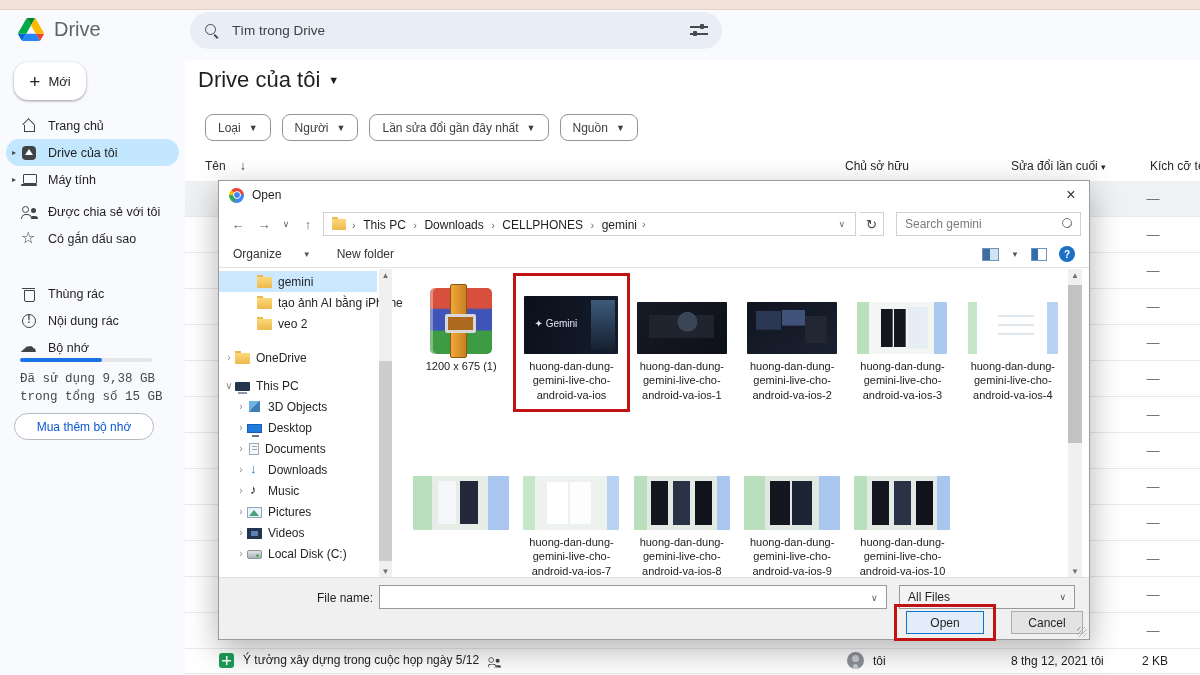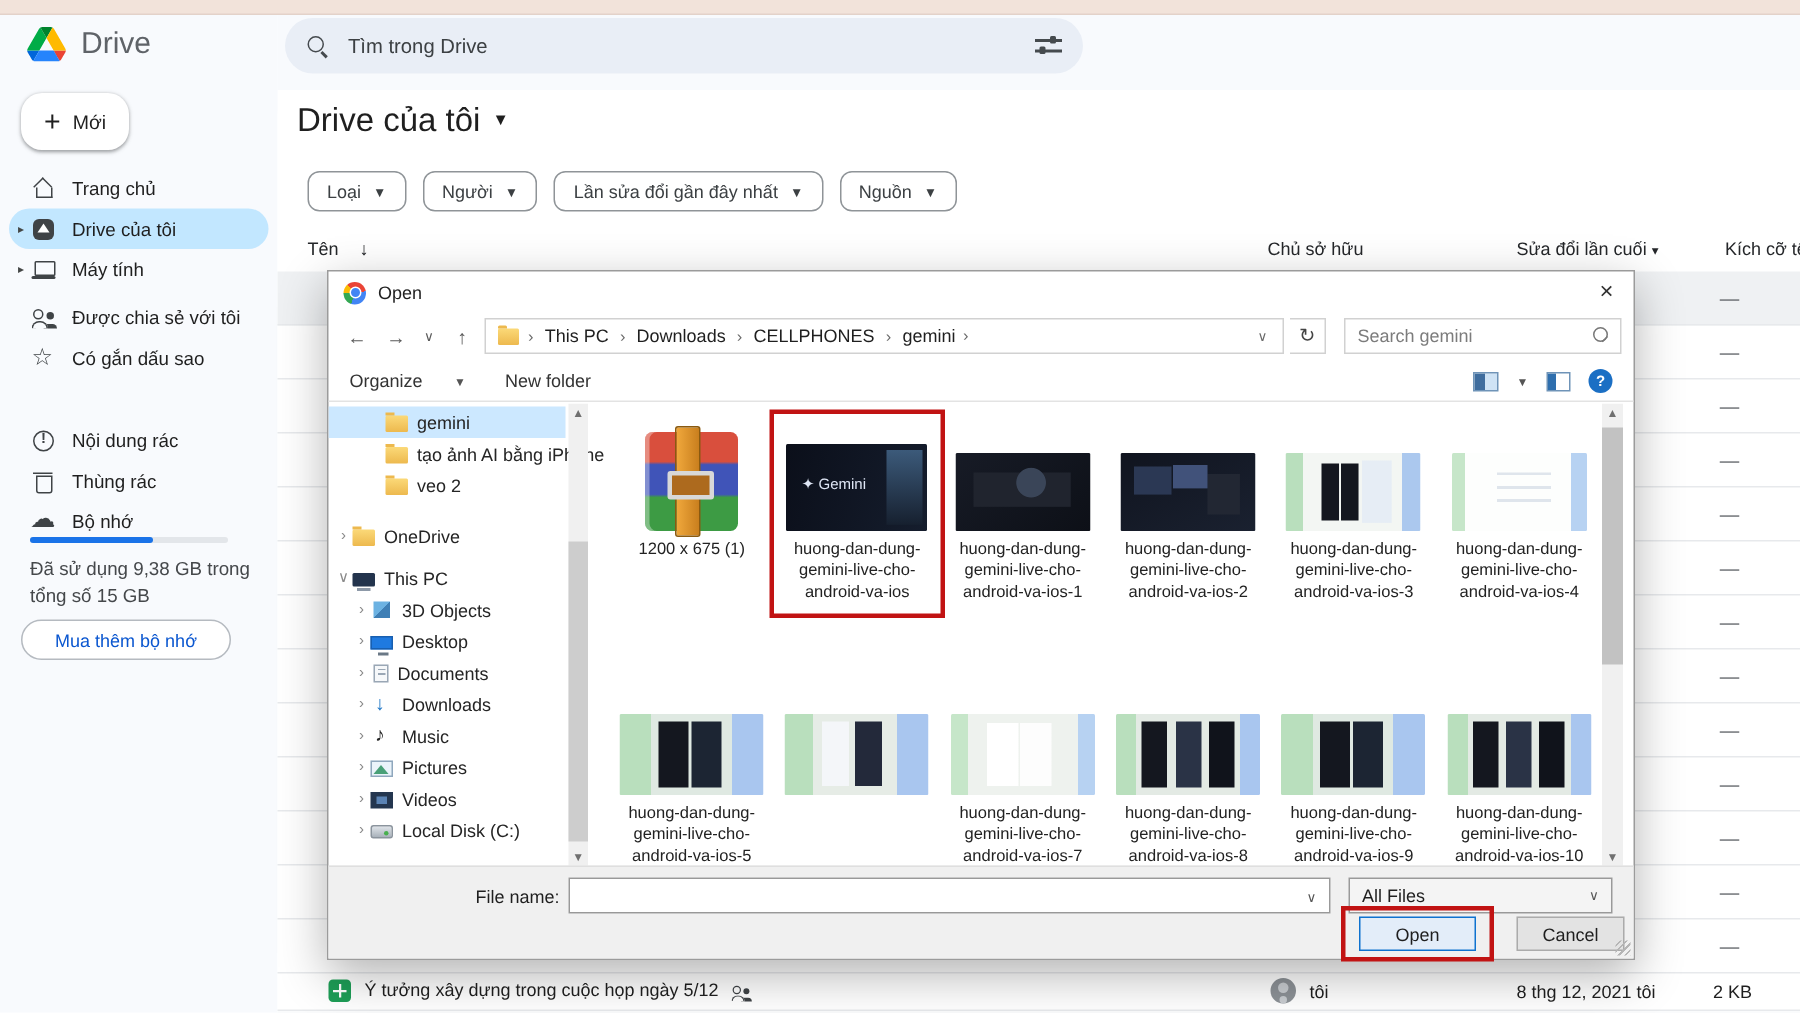--- a/index.html
+++ b/index.html
@@ -42,21 +42,21 @@
   .i-clock::after { content:""; position:absolute; left:8px; top:5px; width:4px; height:5px; border-left:1.6px solid #3f4346; border-bottom:1.6px solid #3f4346; }
   .i-star::before { content:"☆"; position:absolute; left:1px; top:-2px; font-size:16px; color:#3f4346; }
   .i-alert::before { content:""; position:absolute; inset:2px; border:1.6px solid #3f4346; border-radius:50%; }
   .i-alert::after { content:"!"; position:absolute; left:0; right:0; top:2.5px; text-align:center; font-size:10px; font-weight:bold; color:#3f4346; }
   .i-trash::before { content:""; position:absolute; left:4px; top:5px; width:9px; height:10px; border:1.6px solid #3f4346; border-radius:0 0 2px 2px; }
   .i-trash::after { content:""; position:absolute; left:2px; top:3px; width:13px; height:1.6px; background:#3f4346; }
   .i-cloud::before { content:"☁"; position:absolute; left:0; top:-3px; font-size:17px; color:#3f4346; }
 
   .storage-bar { position:absolute; left:20px; top:348px; width:132px; height:4px; background:#e3e6ea; border-radius:2px; }
   .storage-bar .fill { height:4px; background:#1a73e8; border-radius:2px; }
-  .storage-text { position:absolute; left:20px; top:360px; width:150px; font-size:12.5px; color:#45484b; line-height:1.45; }
+  .storage-text { position:absolute; left:20px; top:360px; width:150px; font-size:12.5px; color:#45484b; line-height:1.45;font-family:Liberation Mono, monospace; }
   .buy-btn { position:absolute; left:14px; top:403px; width:140px; height:27px; border:1px solid #b5bac0; border-radius:15px;
              background:#fff; color:#0b57d0; font-size:12px; display:flex; align-items:center; justify-content:center; cursor:pointer; }
 
   .searchbar { position:absolute; left:190px; top:2px; width:532px; height:37px; background:#e9eef6; border-radius:20px;
                display:flex; align-items:center; padding:0 14px; gap:12px; cursor:text; }
   .searchbar .q { font-size:13.5px; color:#3c4043; flex:1; }
   .mag { position:relative; width:16px; height:16px; flex:none; }
   .mag::before { content:""; position:absolute; left:1px; top:1px; width:9px; height:9px; border:1.8px solid #454a4e; border-radius:50%; }
   .mag::after { content:""; position:absolute; left:11px; top:11px; width:5px; height:1.8px; background:#454a4e; transform:rotate(45deg); transform-origin:0 0; }
   .tune { position:relative; width:18px; height:16px; flex:none; }
@@ -299,28 +299,28 @@
         <div class="nav-item">
           <span class="exp"></span>
           <span class="nico i-star"></span>
           <span class="lbl">Có gắn dấu sao</span>
         </div>
       </div>
     <div class="nav" id="nav-trash">
 
         <div class="nav-item">
           <span class="exp"></span>
+          <span class="nico i-trash"></span>
+          <span class="lbl">Thùng rác</span>
+        </div>
+
+        <div class="nav-item">
+          <span class="exp"></span>
           <span class="nico i-alert"></span>
           <span class="lbl">Nội dung rác</span>
-        </div>
-
-        <div class="nav-item">
-          <span class="exp"></span>
-          <span class="nico i-trash"></span>
-          <span class="lbl">Thùng rác</span>
         </div>
 
         <div class="nav-item">
           <span class="exp"></span>
           <span class="nico i-cloud"></span>
           <span class="lbl">Bộ nhớ</span>
         </div>
       </div>
 
     <div class="storage-bar">
@@ -656,30 +656,20 @@
           <div class="fcard">
             <div class="thumb-box">
               <div class="fthumb t-shot-pale">
                 <span class="htext"></span>
               </div>
             </div>
             <div class="flabel">huong-dan-dung-gemini-live-cho-android-va-ios-4</div>
           </div>
         </div>
 
-        <div class="fcell">
-          <div class="fcard">
-            <div class="thumb-box">
-              <div class="fthumb t-phones">
-                <span class="htext"></span>
-              </div>
-            </div>
-            <div class="flabel">huong-dan-dung-gemini-live-cho-android-va-ios-5</div>
-          </div>
-        </div>
 
         <div class="fcell">
           <div class="fcard">
             <div class="thumb-box">
               <div class="fthumb t-phones-b">
                 <span class="htext"></span>
               </div>
             </div>
           </div>
         </div>

